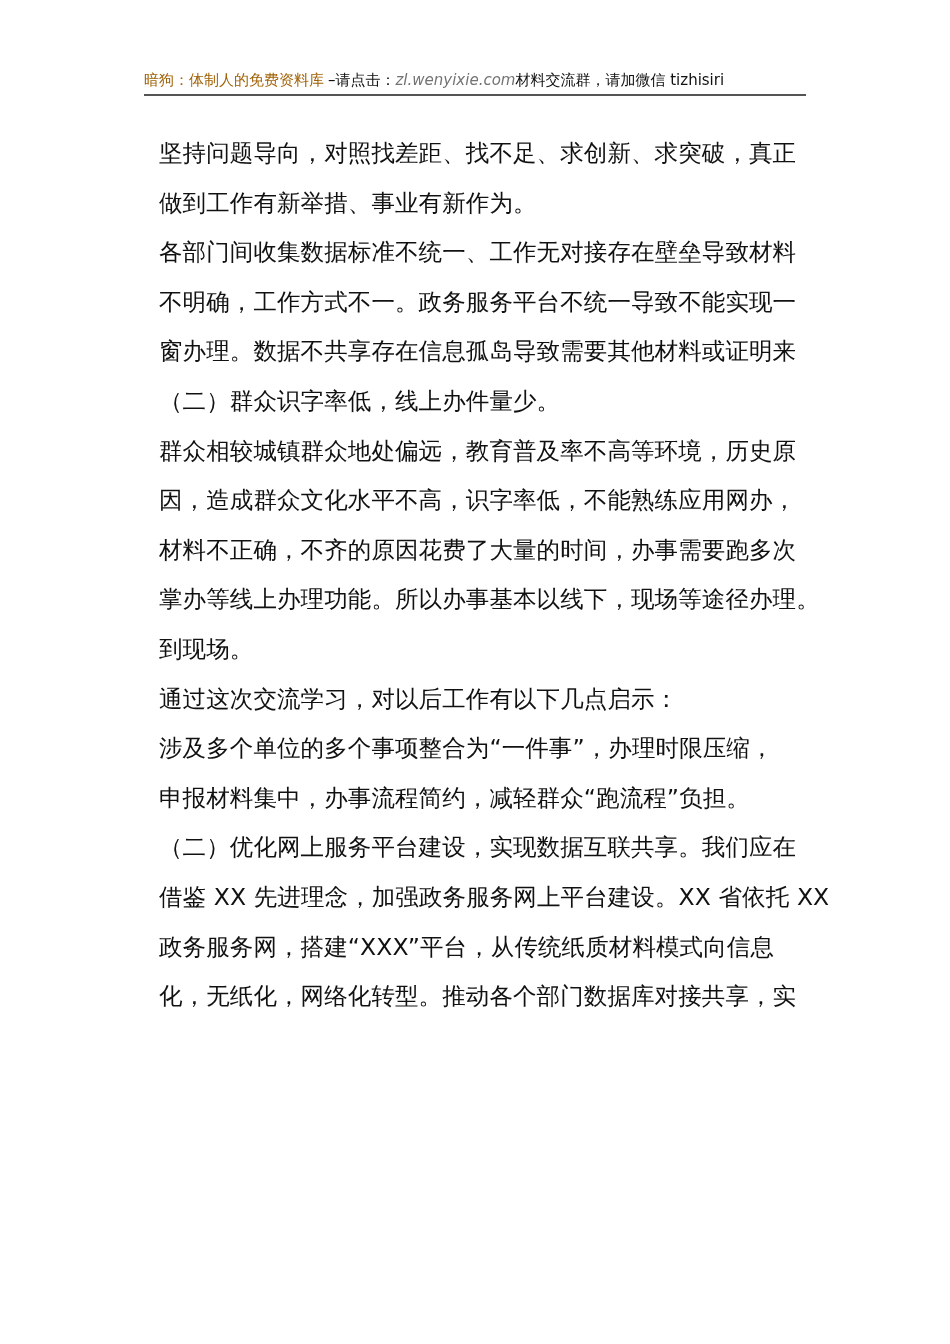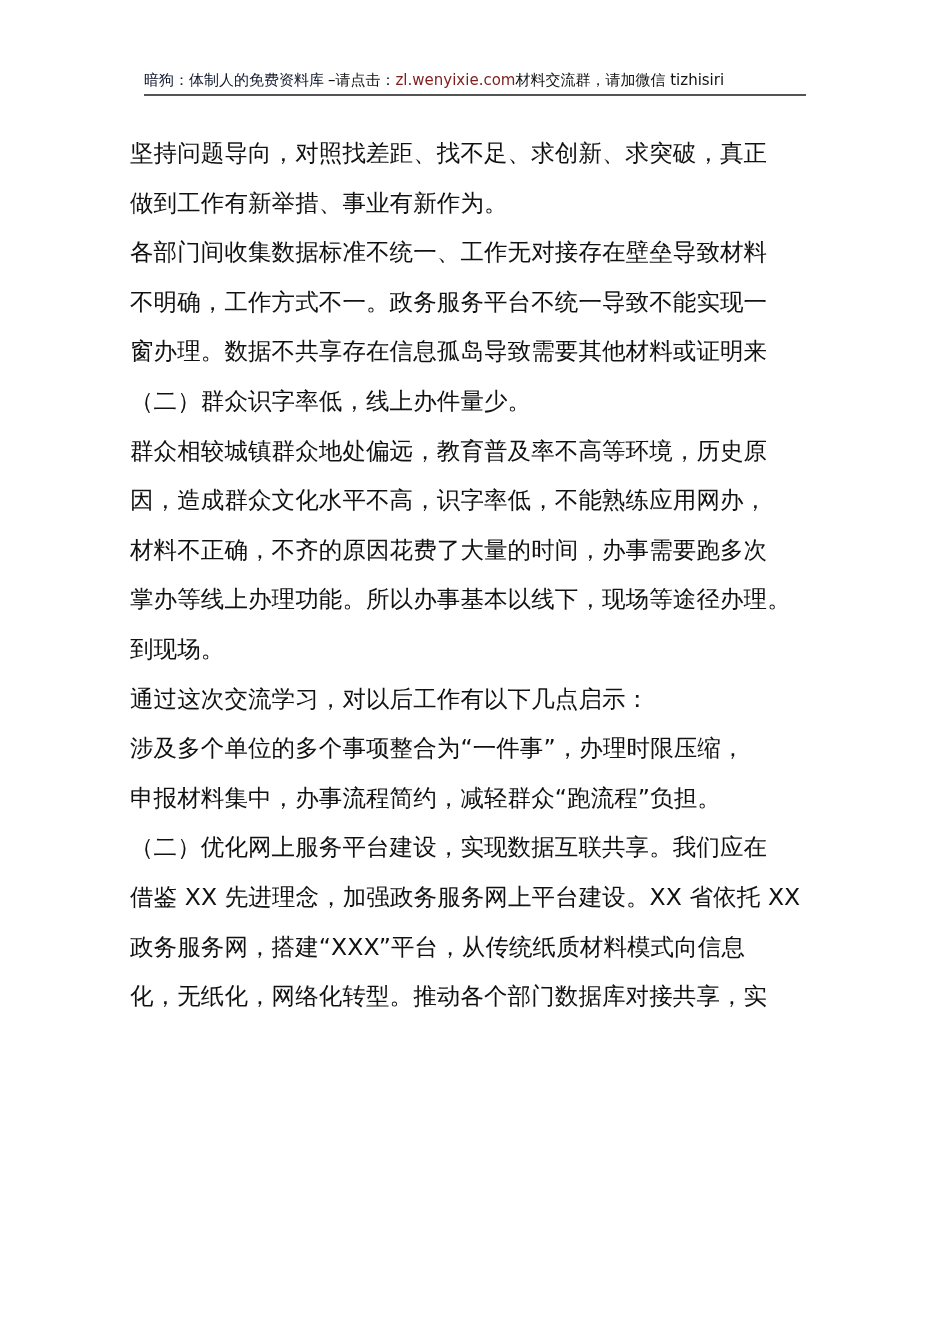--- a/index.html
+++ b/index.html
@@ -21,28 +21,28 @@
       top: 68px;
       width: 662px;
       height: 26px;
       border-bottom: 2px solid #555555;
       font-size: 15px;
       line-height: 24px;
       white-space: nowrap;
       display: flex;
       align-items: baseline;
     }
-    .hdr-brand { color: #0f172a; font-family: Liberation Serif, serif; }
+    .hdr-brand { color: #a16207; font-family: Liberation Serif, serif; }
     .hdr-cta { color: #111111; margin-left: 4px; }
-    .hdr-link { color: #7f1d1d; text-decoration: none; }
+    .hdr-link { color: #737373; text-decoration: none; font-style: italic; }
     .hdr-wechat { color: #111111; }
 
     .doc-body {
       position: absolute;
-      left: 130px;
+      left: 159px;
       top: 129px;
       width: 672px;
     }
     .para {
       font-size: 23.5px;
       line-height: 49.6px;
       margin: 0;
       white-space: nowrap;
       letter-spacing: 0.1px;
     }

